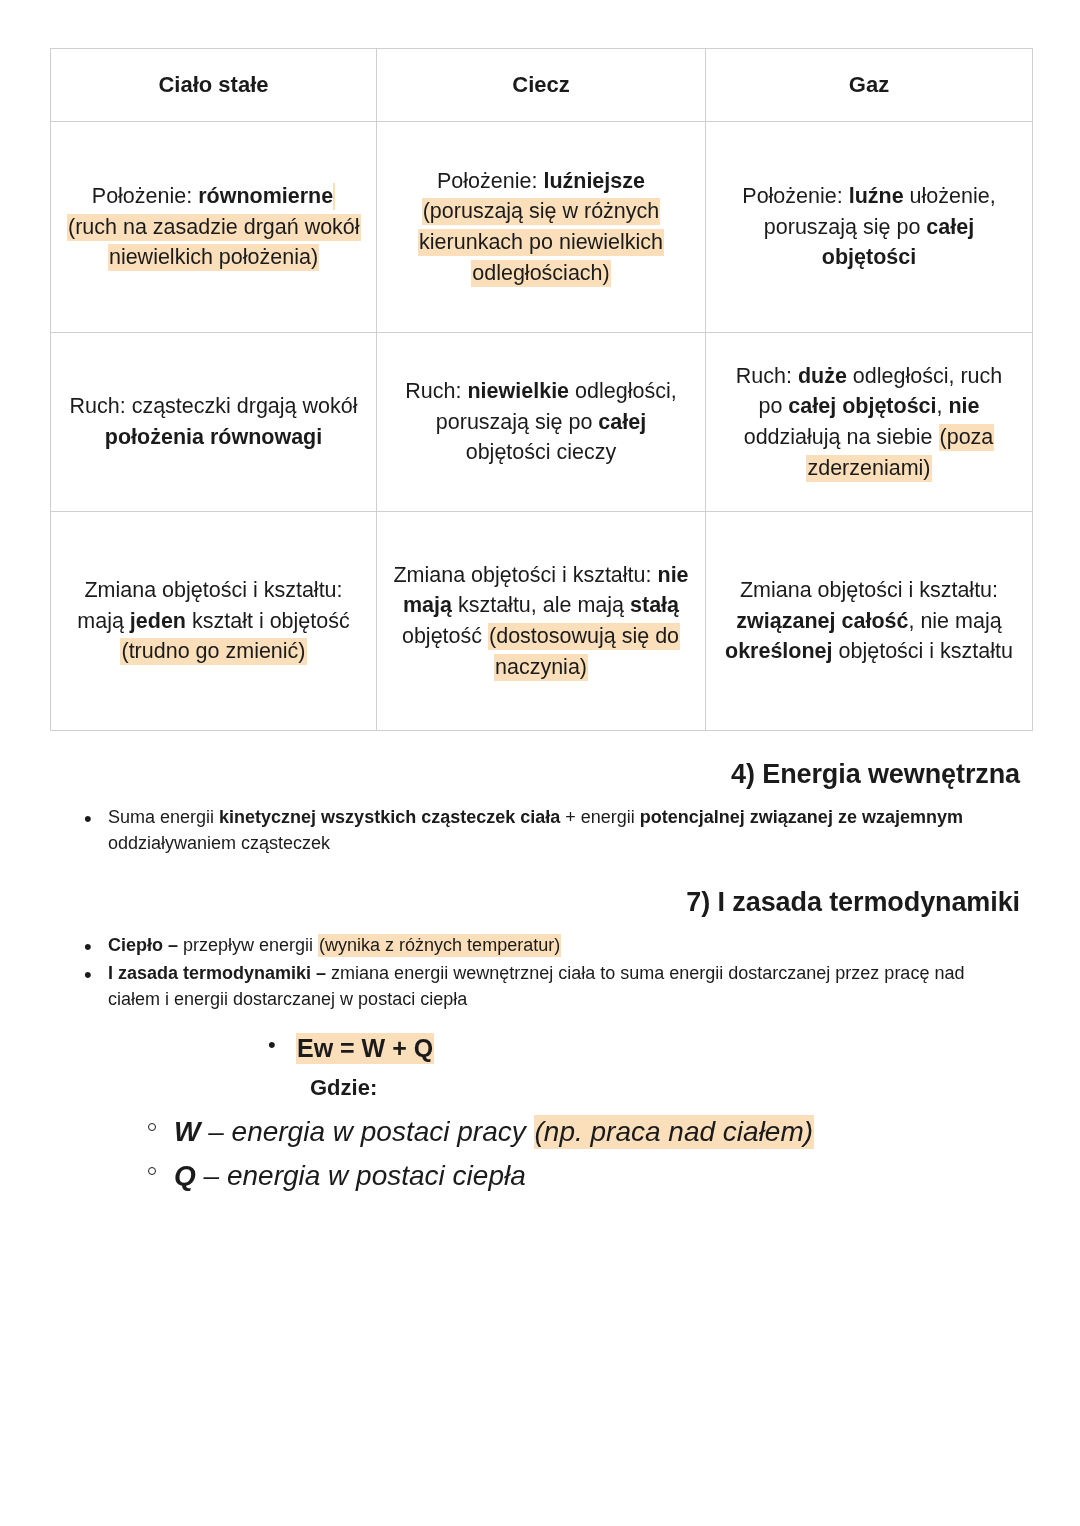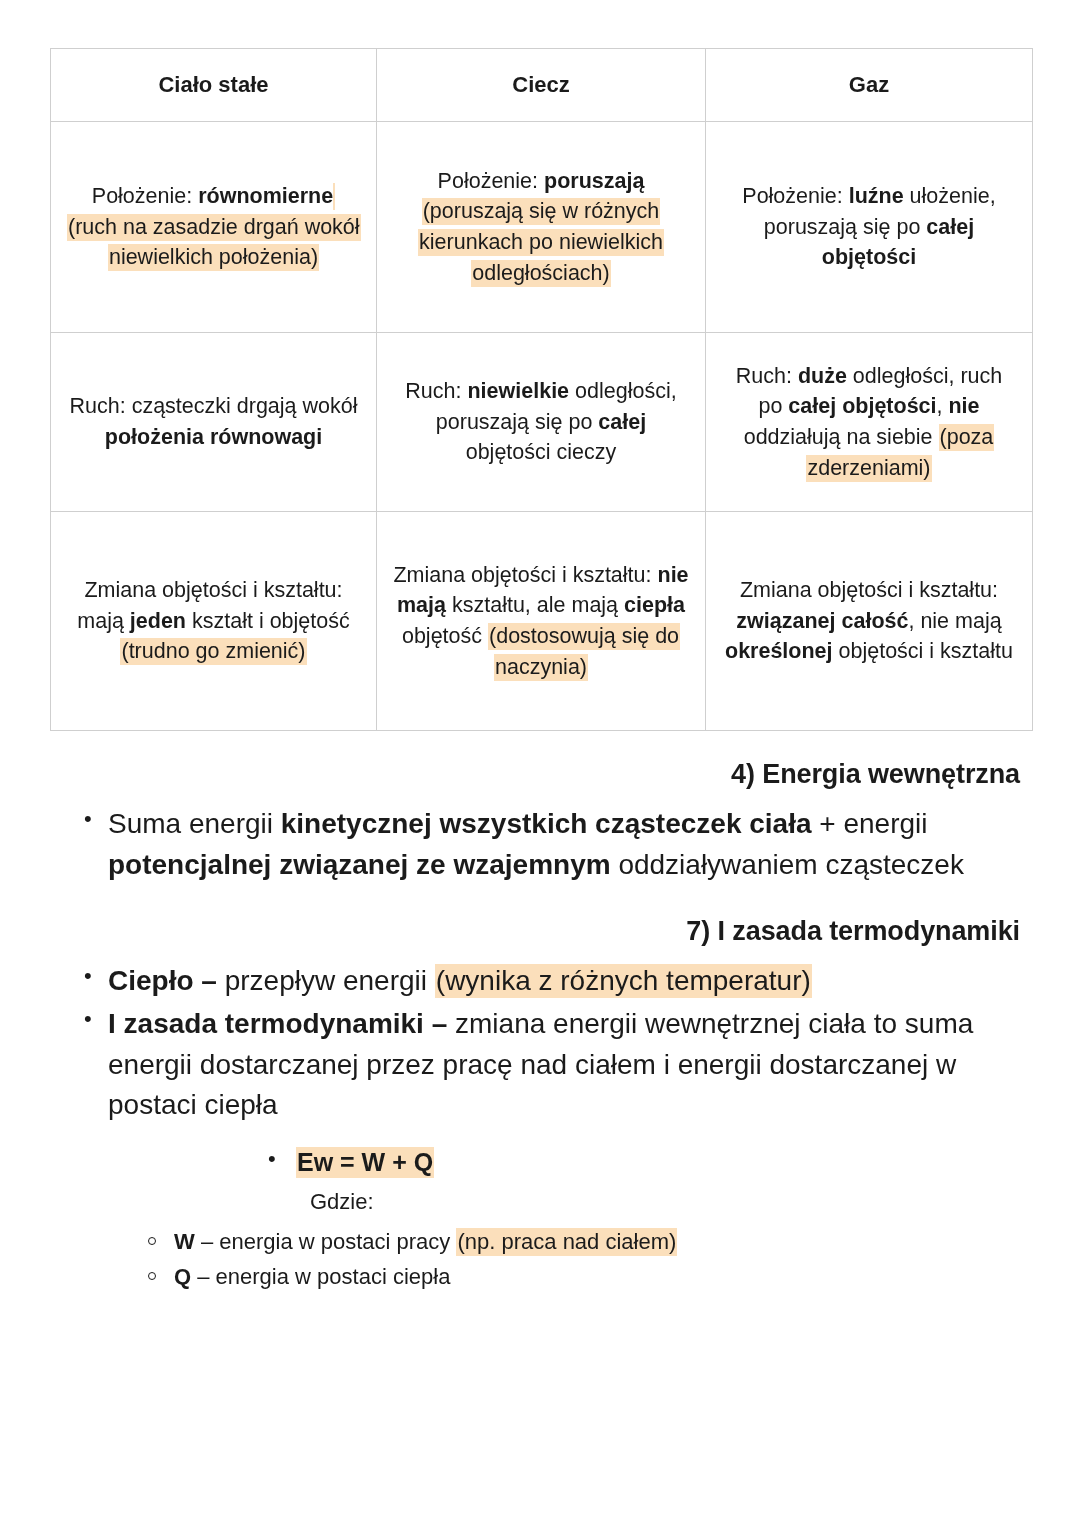--- a/index.html
+++ b/index.html
@@ -69,21 +69,21 @@
     letter-spacing: -0.1px;
     text-align: right;
   }
   h2.section.second { margin-top: 30px; }
 
   
   ul.bullets {
     list-style: none;
     margin: 14px 0 0 0;
     padding: 0 0 0 28px;
-    font-size: 28px;
+    font-size: 18px;
     line-height: 1.46;
   }
   ul.bullets > li {
     position: relative;
     padding-left: 30px;
     margin-bottom: 4px;
   }
   ul.bullets > li::before {
     content: "\2022";
     position: absolute;
@@ -109,31 +109,32 @@
   .formula-line::before {
     content: "\2022";
     position: absolute;
     left: 4px;
     top: -2px;
     font-size: 22px;
     font-weight: normal;
   }
   .gdzie {
     font-size: 22px;
-    font-weight: normal;
+    font-weight: bold;
     margin-top: 12px;
     padding-left: 46px;
   }
 
   ul.sublist {
     list-style: none;
     margin: 10px 0 0 0;
     padding: 0 0 0 92px;
-    font-size: 22px;
+    font-size: 28px;
     line-height: 1.5;
+    font-style: italic;
   }
   ul.sublist > li {
     position: relative;
     padding-left: 32px;
     margin-bottom: 2px;
   }
   ul.sublist > li::before {
     content: "";
     position: absolute;
     left: 6px;
@@ -159,31 +160,31 @@
     <thead>
       <tr>
         <th>Ciało stałe</th>
         <th>Ciecz</th>
         <th>Gaz</th>
       </tr>
     </thead>
     <tbody>
       <tr class="row-pos">
         <td>Położenie: <b>równomierne</b><span class="hl"> (ruch na zasadzie drgań wokół niewielkich położenia)</span></td>
-        <td>Położenie: <b>poruszają</b> <span class="hl">(poruszają się w różnych kierunkach po niewielkich odległościach)</span></td>
+        <td>Położenie: <b>luźniejsze</b> <span class="hl">(poruszają się w różnych kierunkach po niewielkich odległościach)</span></td>
         <td>Położenie: <b>luźne</b> ułożenie, poruszają się po <b>całej objętości</b></td>
       </tr>
       <tr class="row-move">
         <td>Ruch: cząsteczki drgają wokół <b>położenia równowagi</b></td>
         <td>Ruch: <b>niewielkie</b> odległości, poruszają się po <b>całej</b> objętości cieczy</td>
         <td>Ruch: <b>duże</b> odległości, ruch po <b>całej objętości</b>, <b>nie</b> oddziałują na siebie <span class="hl">(poza zderzeniami)</span></td>
       </tr>
       <tr class="row-vol">
         <td>Zmiana objętości i kształtu: mają <b>jeden</b> kształt i objętość <span class="hl">(trudno go zmienić)</span></td>
-        <td>Zmiana objętości i kształtu: <b>nie mają</b> kształtu, ale mają <b>ciepła</b> objętość <span class="hl">(dostosowują się do naczynia)</span></td>
+        <td>Zmiana objętości i kształtu: <b>nie mają</b> kształtu, ale mają <b>stałą</b> objętość <span class="hl">(dostosowują się do naczynia)</span></td>
         <td>Zmiana objętości i kształtu: <b>związanej całość</b>, nie mają <b>określonej</b> objętości i kształtu</td>
       </tr>
     </tbody>
   </table>
 
   <h2 class="section">4) Energia wewnętrzna</h2>
 
   <ul class="bullets">
     <li>Suma energii <b>kinetycznej wszystkich cząsteczek ciała</b> + energii <b>potencjalnej związanej ze wzajemnym</b> oddziaływaniem cząsteczek</li>
   </ul>

